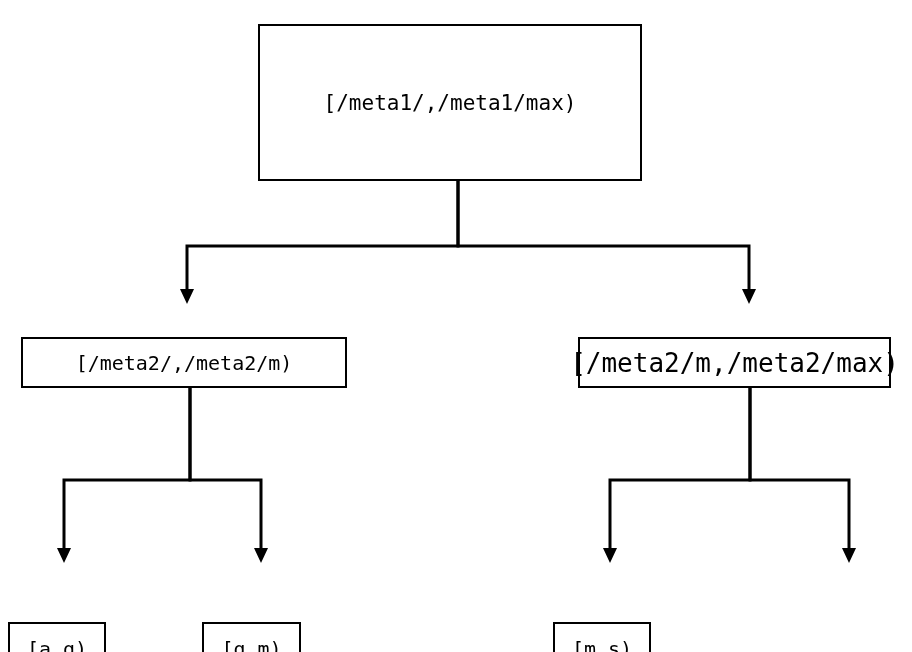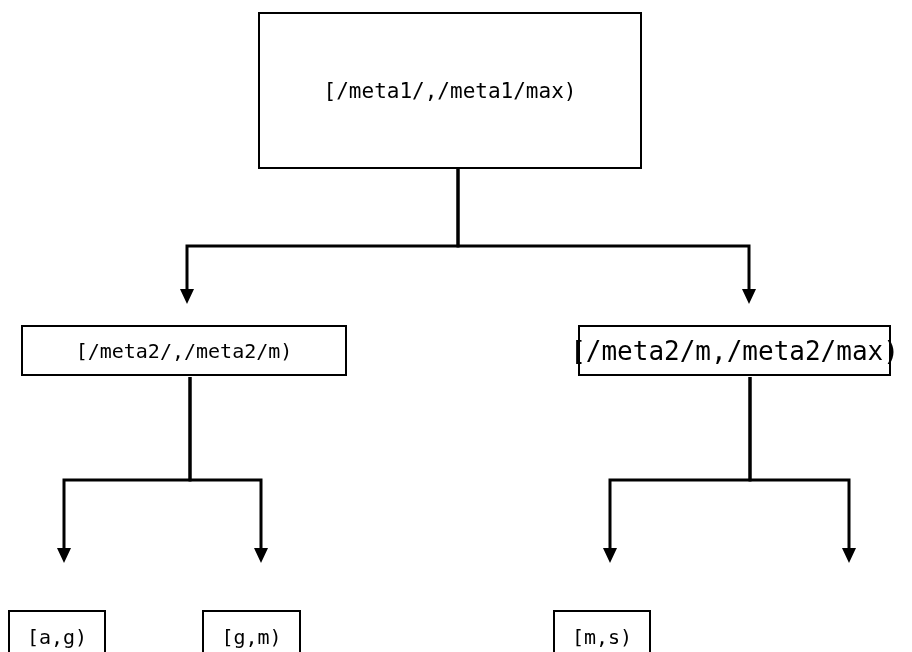--- a/index.html
+++ b/index.html
@@ -31,20 +31,21 @@
     box-sizing: border-box;
     border: 2px solid #000000;
     background: #ffffff;
     display: flex;
     align-items: center;
     justify-content: center;
     color: #000000;
     font-family: "DejaVu Sans Mono", "Liberation Mono", monospace;
     white-space: pre;
     letter-spacing: 0px;
+    margin-top: 12px;
   }
   .node-root {
     left: 258px;
     top: 12px;
     width: 384px;
     height: 157px;
     font-size: 21px;
   }
   .node-mid-left {
     left: 21px;

